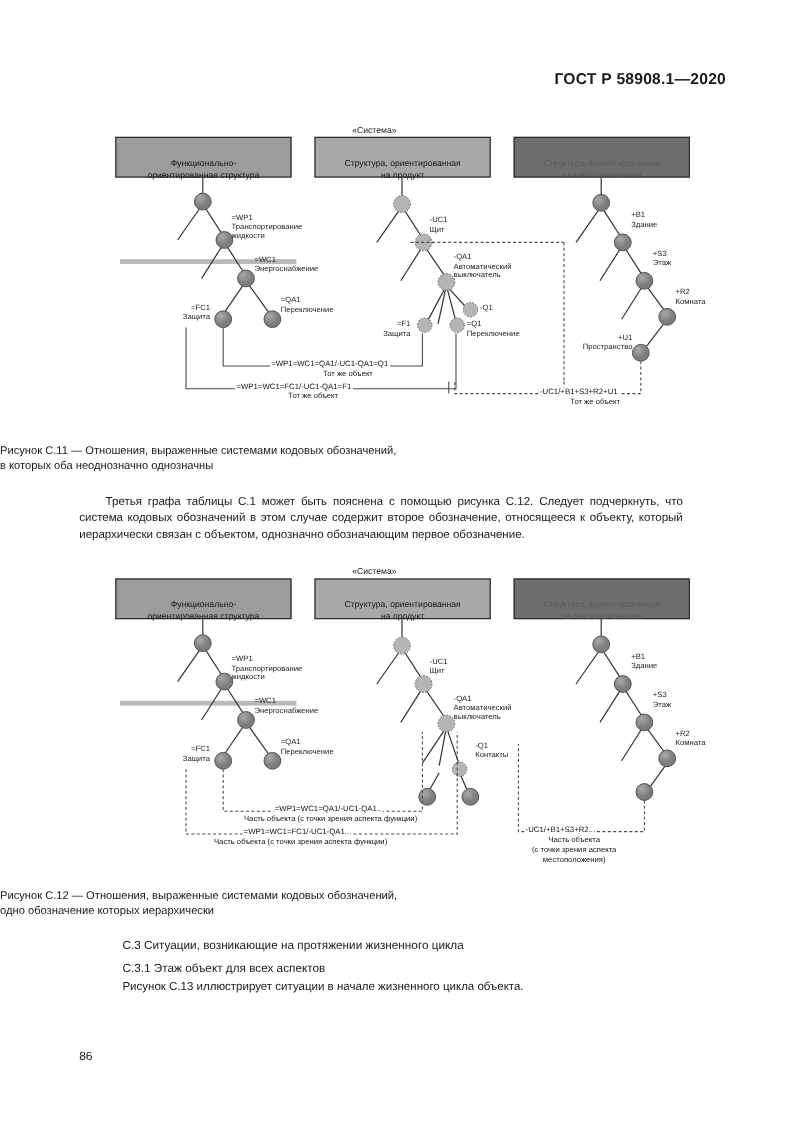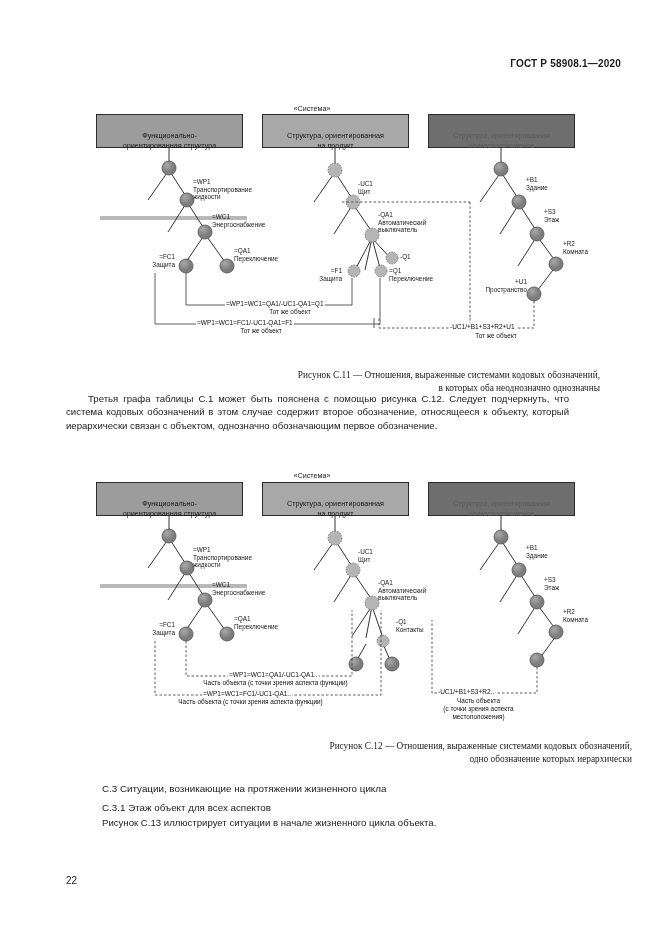--- a/index.html
+++ b/index.html
@@ -2,24 +2,24 @@
 <html><head>
 <meta charset="utf-8">
 <style>
   html,body{margin:0;padding:0;background:#ffffff;}
   body{
     width:661px;height:935px;position:relative;overflow:hidden;
     font-family:"Liberation Sans","DejaVu Sans",sans-serif;
     color:#1a1a1a;
   }
   .page{position:absolute;inset:0;}
-  .hdr{position:absolute;left:16px;top:58px;width:605px;text-align:right;
-       font-size:10px;font-weight:bold;letter-spacing:.2px;}
+  .hdr{position:absolute;left:0;top:58px;width:605px;text-align:right;
+       font-size:13px;font-weight:bold;letter-spacing:.2px;}
   .para{position:absolute;font-size:9.6px;line-height:13.4px;text-align:justify;}
-  .capt{position:absolute;width:600px;text-align:right;font-size:9.3px;line-height:13px;font-family:Liberation Serif, serif;}
+  .capt{position:absolute;width:600px;text-align:left;font-size:9.3px;line-height:13px;}
   .h3{position:absolute;font-size:9.8px;font-weight:normal;}
   .pgnum{position:absolute;left:66px;top:875px;font-size:10px;}
 
   
   .fig{position:absolute;}
   .fig svg{display:block;}
   .lbl{position:absolute;font-size:6.4px;line-height:7.6px;color:#1a1a1a;white-space:nowrap;}
   .lbl.r{text-align:right;}
   .stereo{position:absolute;text-align:center;font-size:7.2px;color:#1a1a1a;width:160px;}
 
@@ -156,21 +156,21 @@
     <div class="undertxt" style="left:196px;top:227px;width:130px;">Тот же объект</div>
     <div class="codetxt" style="left:449px;top:223px;">-UC1/+B1+S3+R2+U1</div>
     <div class="undertxt" style="left:441px;top:232px;width:110px;">Тот же объект</div>
   </div>
 
   <div class="capt" style="left:0;top:369px;">
     <span>Рисунок С.11 — Отношения, выраженные системами кодовых обозначений,</span><br>
     <span>в которых оба неоднозначно однозначны</span>
   </div>
 
-  <div class="para" style="left:66px;top:392px;width:503px;text-indent:22px;">Третья графа таблицы С.1 может быть пояснена с помощью рисунка С.12. Следует подчеркнуть, что система кодовых обозначений в этом случае содержит второе обозначение, относящееся к объекту, который иерархически связан с объектом, однозначно обозначающим первое обозначение.</div>
+  <div class="para" style="left:66px;top:412px;width:503px;text-indent:22px;">Третья графа таблицы С.1 может быть пояснена с помощью рисунка С.12. Следует подчеркнуть, что система кодовых обозначений в этом случае содержит второе обозначение, относящееся к объекту, который иерархически связан с объектом, однозначно обозначающим первое обозначение.</div>
 
   <div class="fig" style="left:0;top:470px;width:661px;height:265px;">
 
     <div class="stereo" style="left:232px;top:1px;">«Система»</div>
 
     <div class="shadow" style="left:100px;top:114px;width:147px;height:4px;"></div>
     <div class="abox fn" style="left:96px;top:12px;width:147px;height:34px;">
       <div class="t">Функционально-<br>ориентированная структура</div>
     </div>
     <div class="abox pr" style="left:262px;top:12px;width:147px;height:34px;">
@@ -252,23 +252,23 @@
     <div class="lbl" style="left:563px;top:138px;">+R2<br>Комната</div>
 
     <div class="codetxt" style="left:228px;top:201px;">=WP1=WC1=QA1/-UC1-QA1..</div>
     <div class="undertxt" style="left:178px;top:209px;width:195px;">Часть объекта (с точки зрения аспекта функции)</div>
     <div class="codetxt" style="left:202px;top:220px;">=WP1=WC1=FC1/-UC1-QA1..</div>
     <div class="undertxt" style="left:153px;top:228px;width:195px;">Часть объекта (с точки зрения аспекта функции)</div>
     <div class="codetxt" style="left:437px;top:218px;">-UC1/+B1+S3+R2..</div>
     <div class="undertxt" style="left:421px;top:227px;width:115px;">Часть объекта<br>(с точки зрения аспекта<br>местоположения)</div>
   </div>
 
-  <div class="capt" style="left:0;top:740px;padding-left:32px;">
+  <div class="capt" style="left:0;top:740px;">
     <span>Рисунок С.12 — Отношения, выраженные системами кодовых обозначений,</span><br>
     <span>одно обозначение которых иерархически</span>
   </div>
 
   <div class="h3" style="left:102px;top:783px;">С.3 Ситуации, возникающие на протяжении жизненного цикла</div>
   <div class="h3" style="left:102px;top:802px;">С.3.1 Этаж объект для всех аспектов</div>
   <div class="para" style="left:102px;top:816px;width:470px;text-align:left;">Рисунок С.13 иллюстрирует ситуации в начале жизненного цикла объекта.</div>
 
-  <div class="pgnum">22</div>
+  <div class="pgnum">86</div>
 </div>
 
 </body></html>

